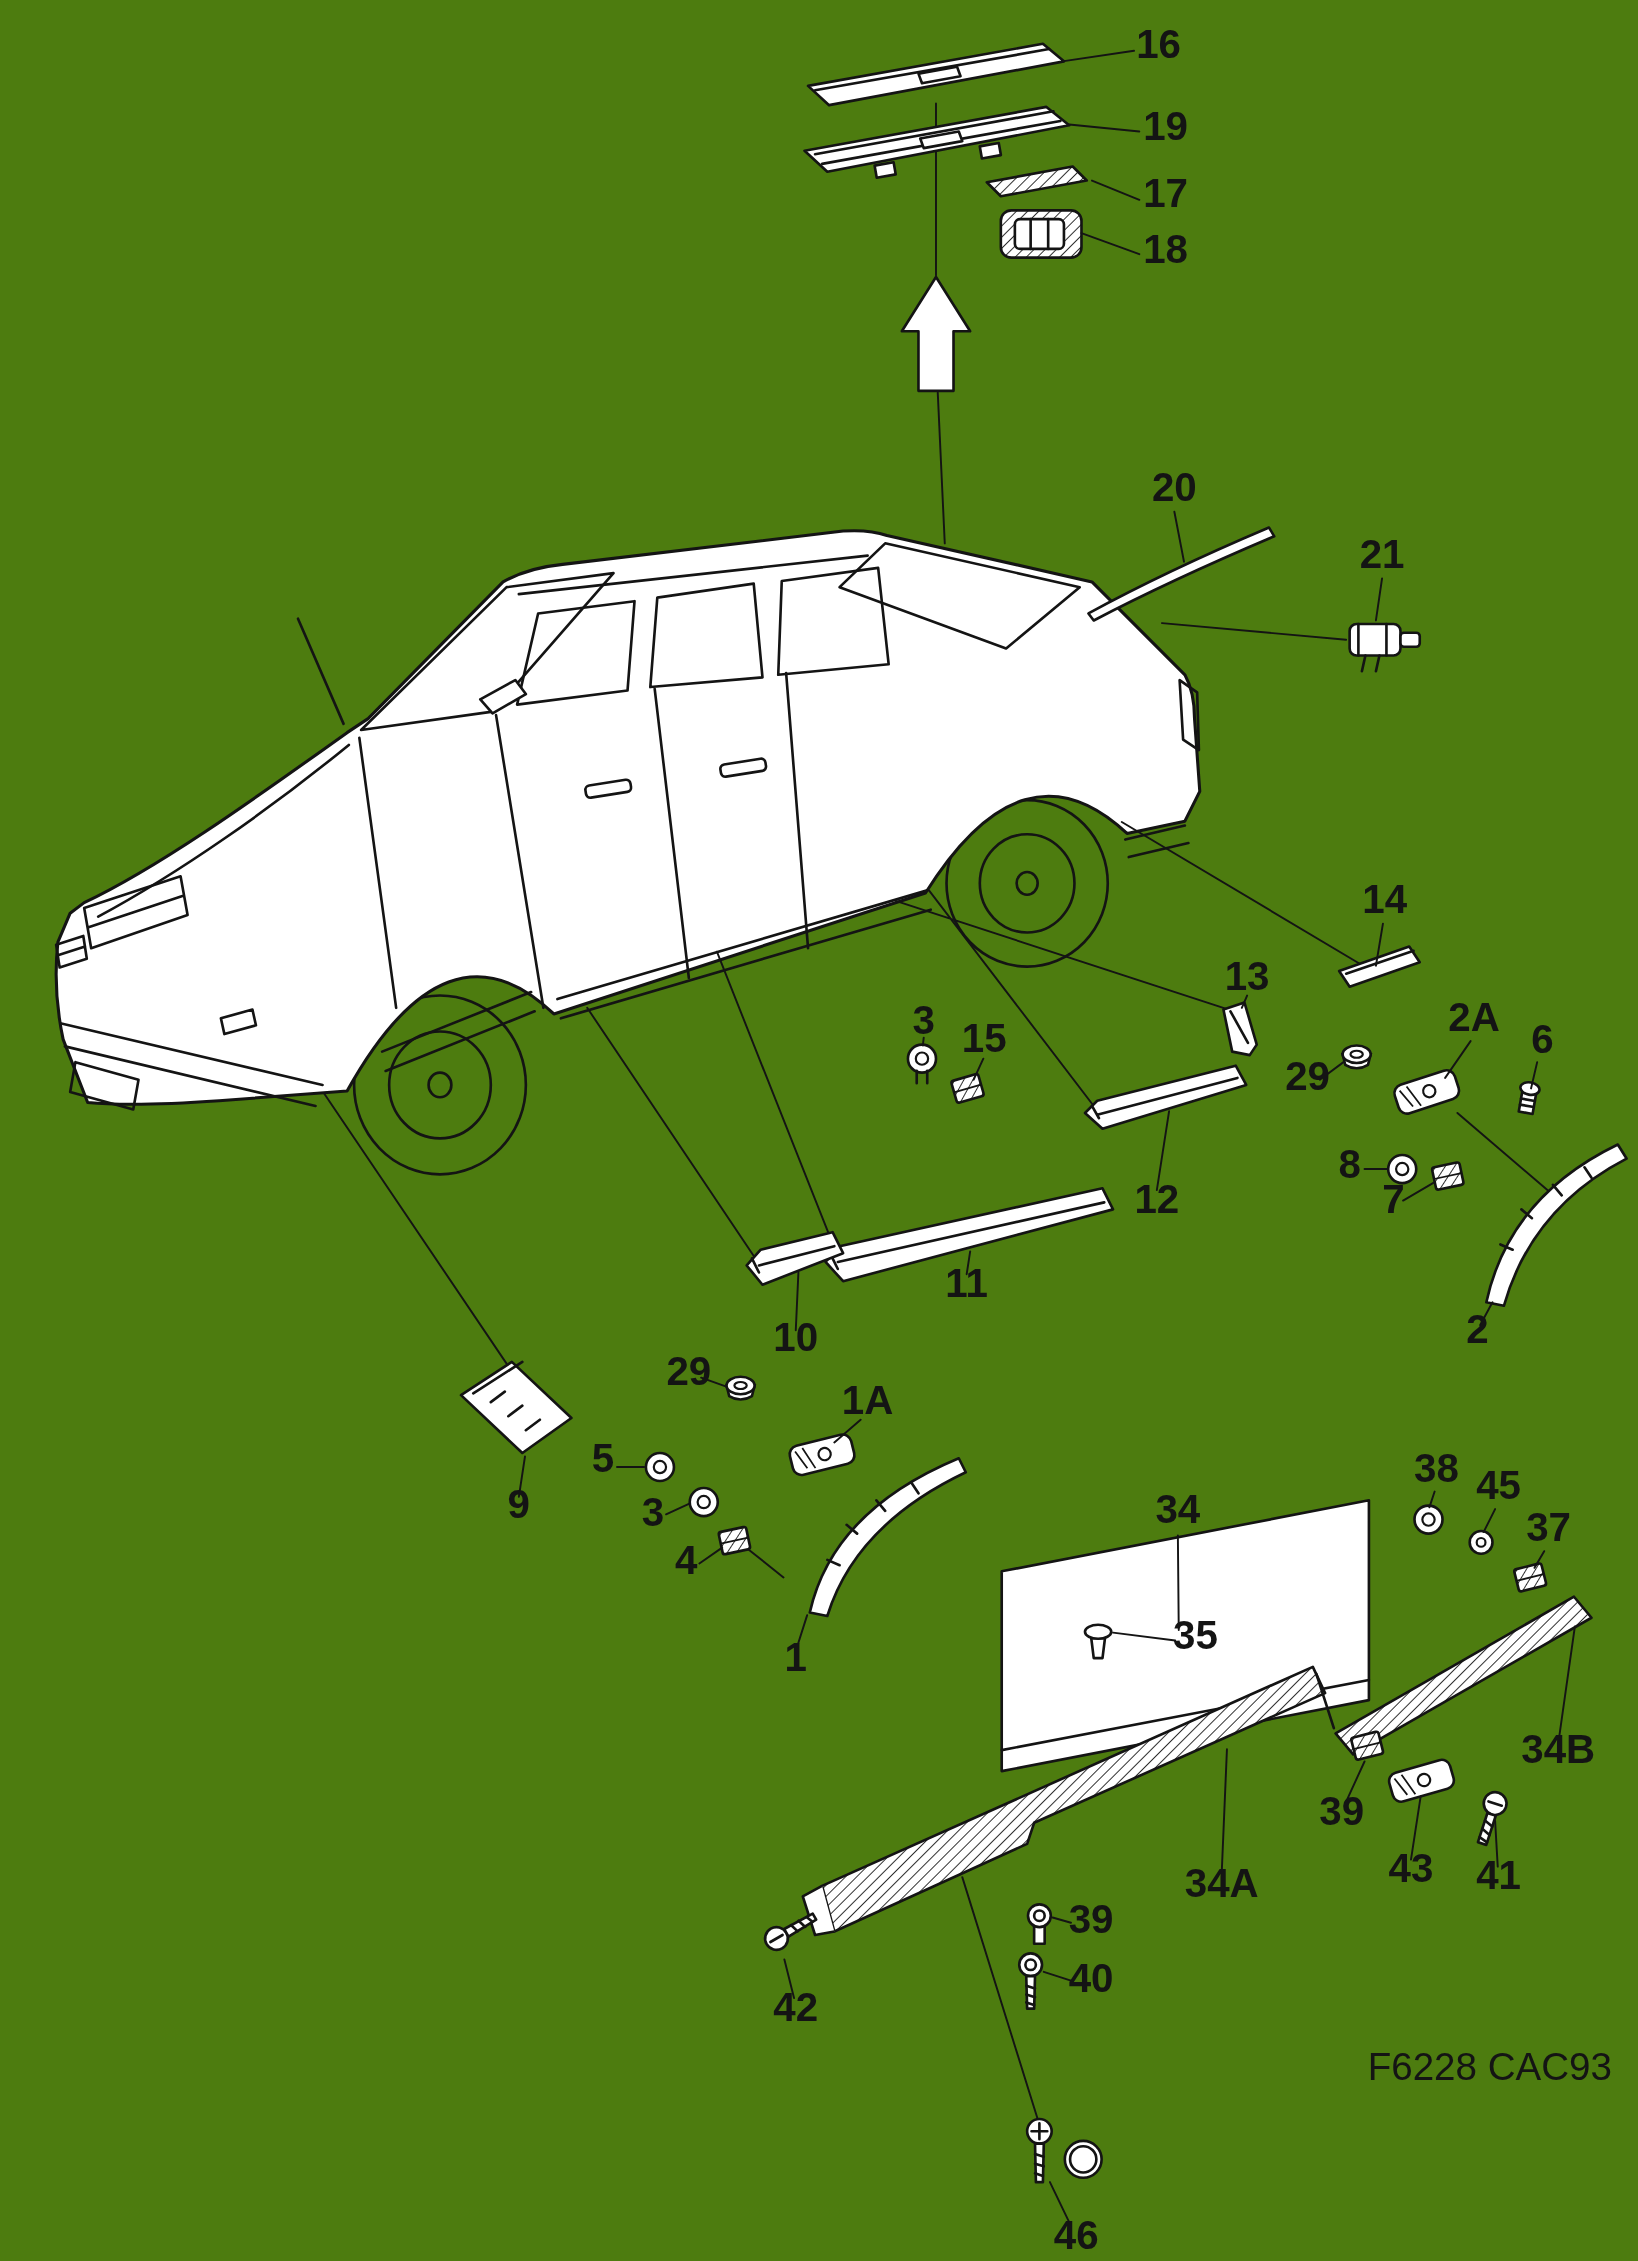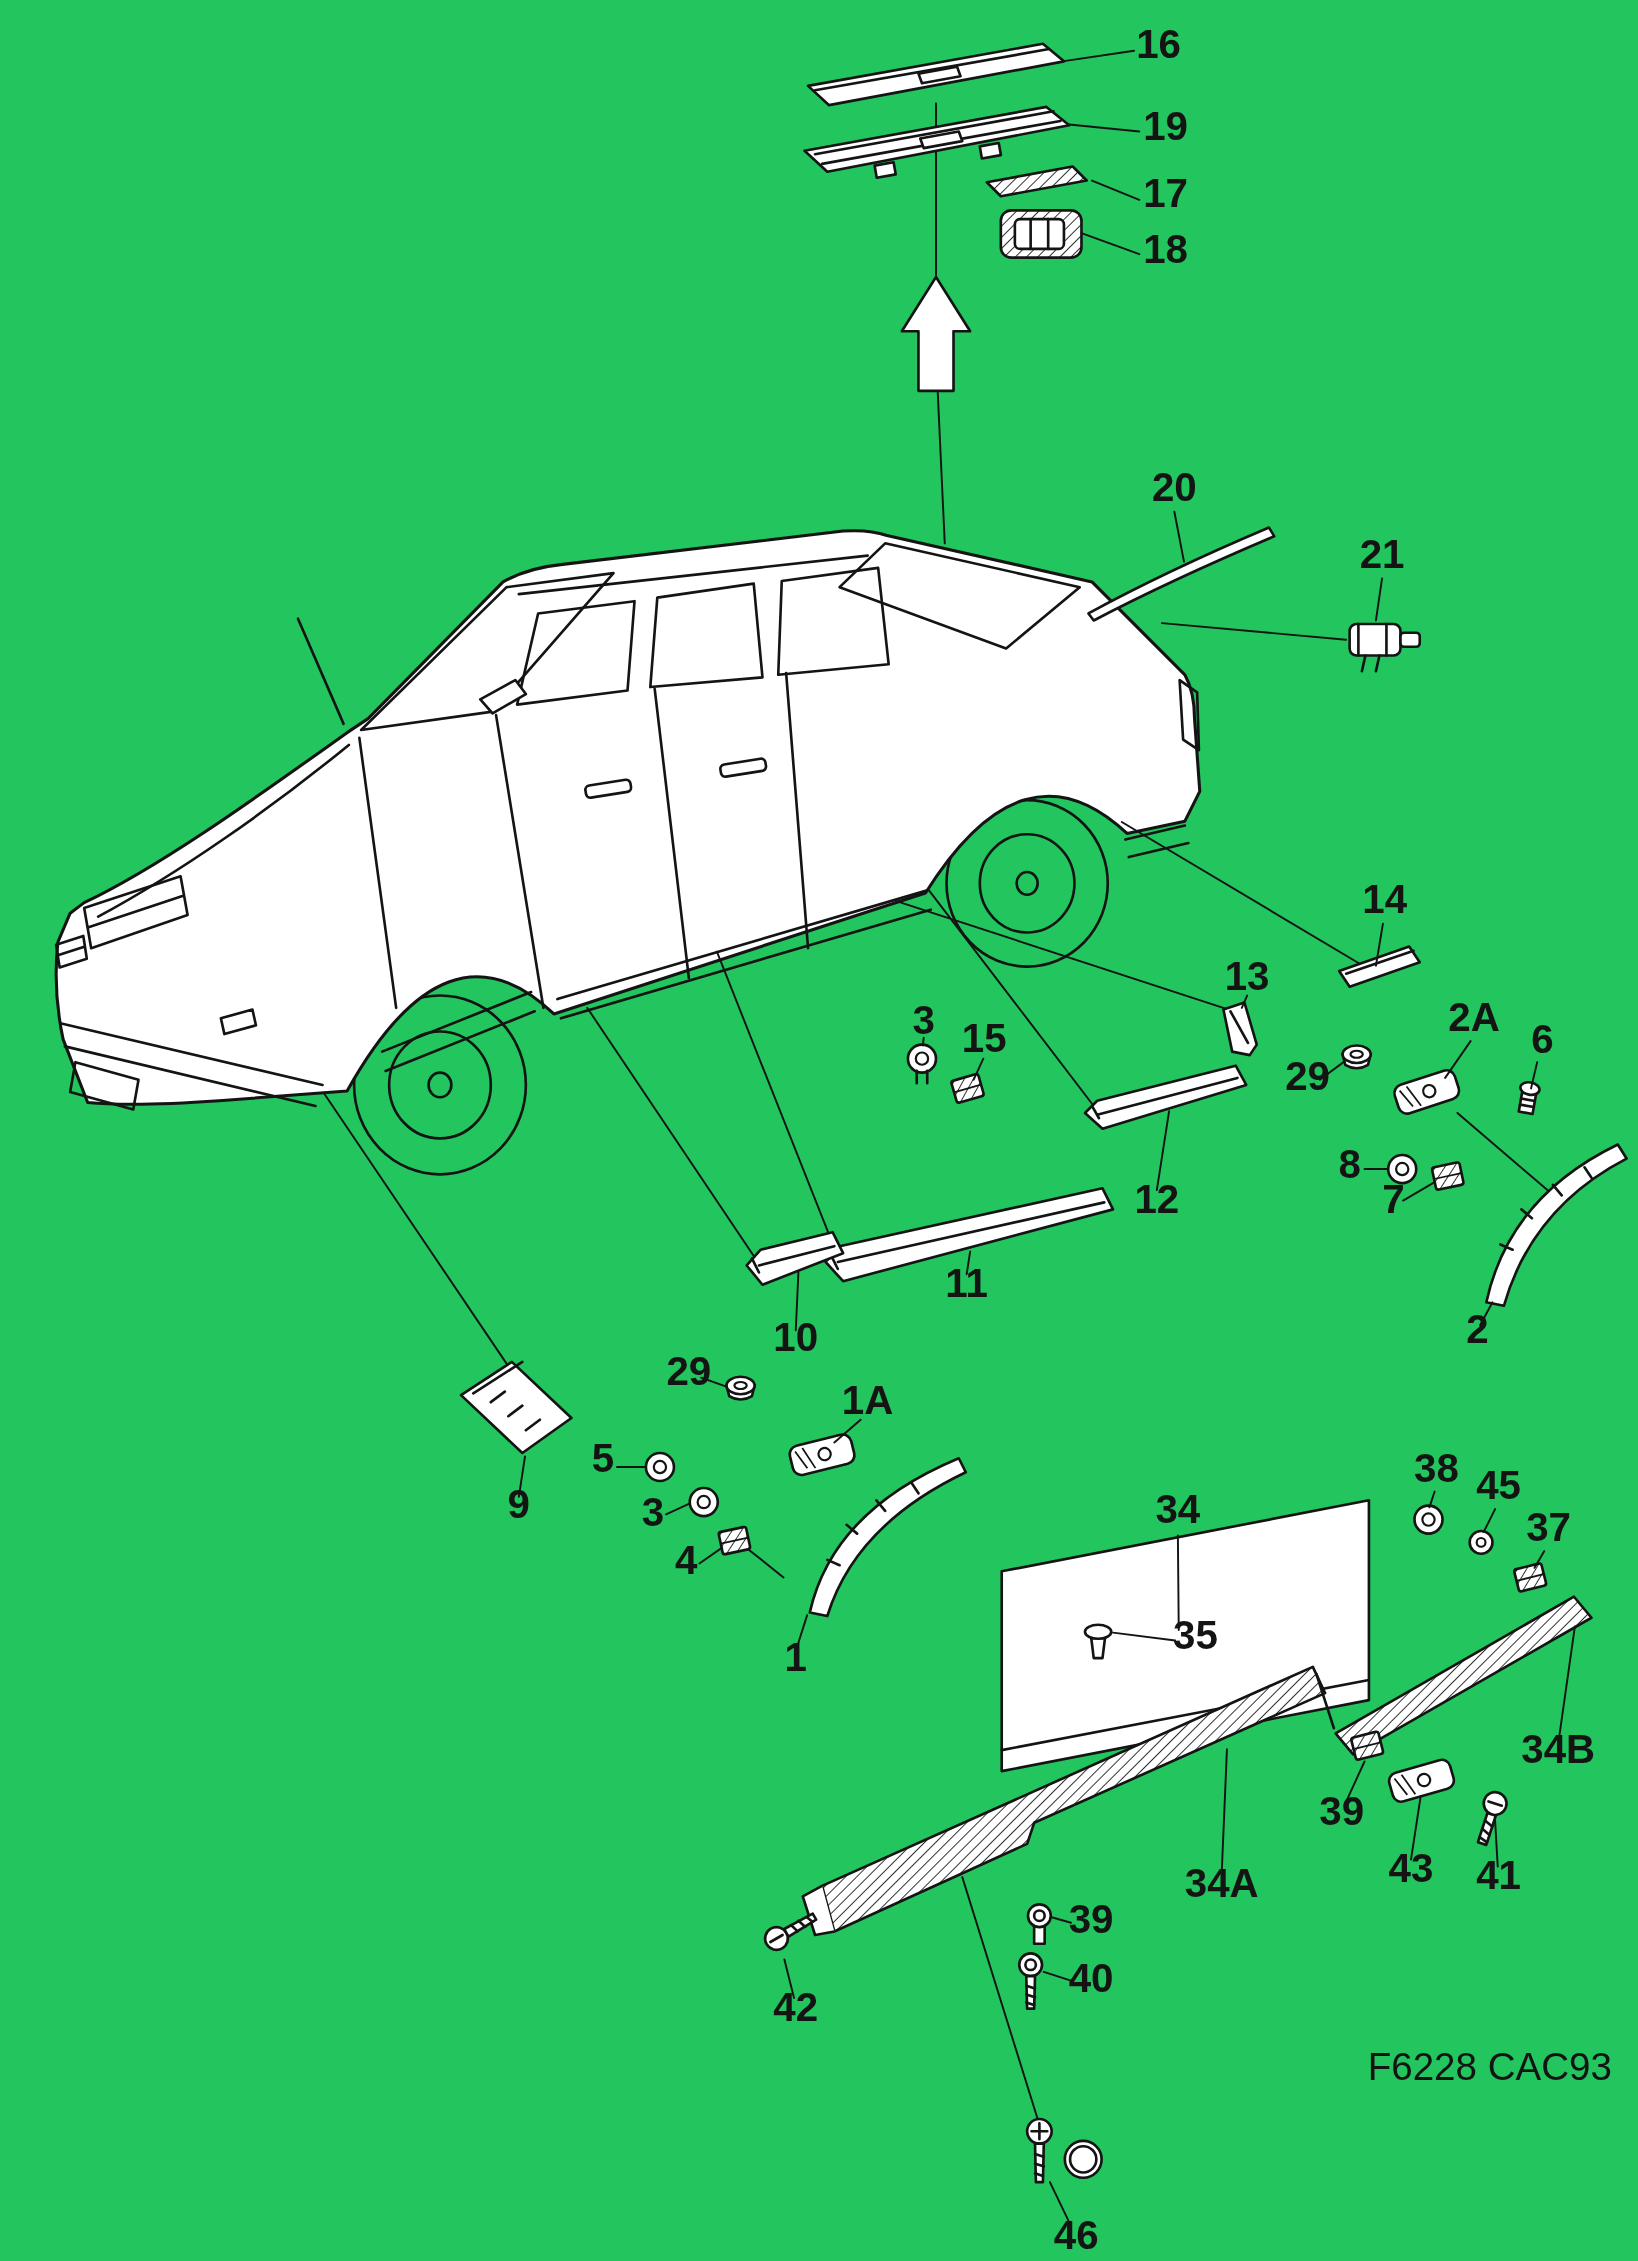--- a/index.html
+++ b/index.html
@@ -1,16 +1,16 @@
 <!DOCTYPE html>
 <html style="font-size:14px"><head>
 <meta charset="utf-8">
 <style>
   html,body{margin:0;padding:0;background:#fff;}
-  .page{position:relative;width:1638px;height:2261px;background:#22c55e;overflow:hidden;}
+  .page{position:relative;width:1638px;height:2261px;background:#4d7c0f;overflow:hidden;}
   svg{display:block;}
   .ln{fill:none;stroke:#141414;stroke-width:3;stroke-linecap:round;stroke-linejoin:round}
   .ld{fill:none;stroke:#141414;stroke-width:2.2;stroke-linecap:round}
   .fw{fill:#ffffff;stroke:#141414;stroke-width:3;stroke-linejoin:round}
   .ht{fill:url(#hatch);stroke:#141414;stroke-width:3;stroke-linejoin:round}
   .car{fill:#ffffff;stroke:#141414;stroke-width:3.5;stroke-linejoin:round}
   .lbl{font:700 46px "Liberation Sans", sans-serif;fill:#141414;text-anchor:middle}
   .code{font:400 44px "Liberation Sans", sans-serif;fill:#141414;text-anchor:middle}
 </style>
 </head>

